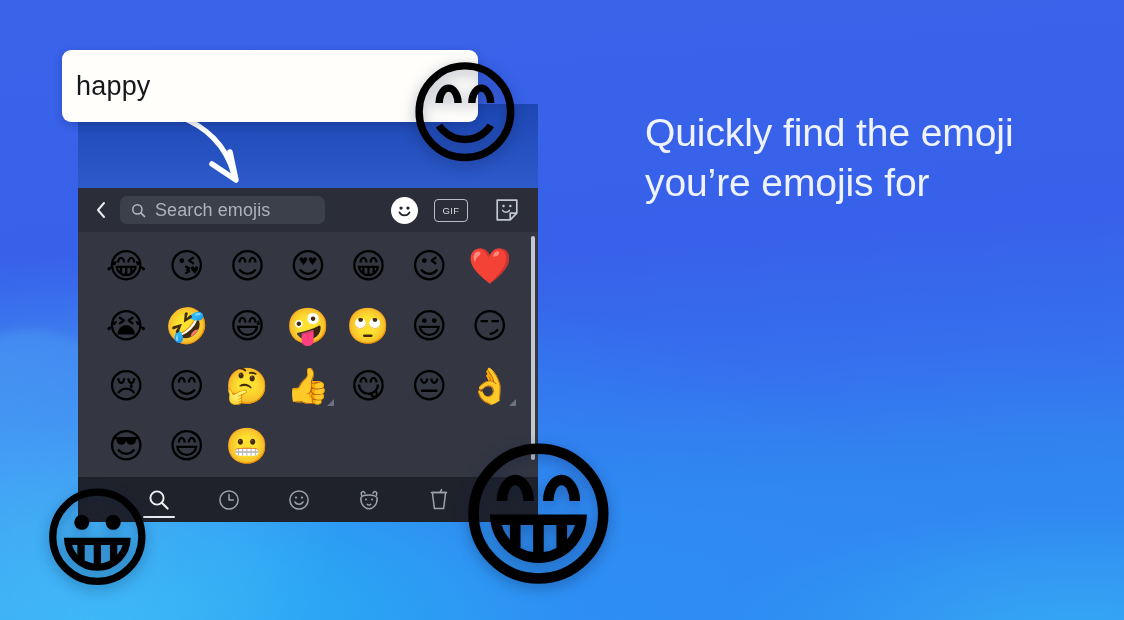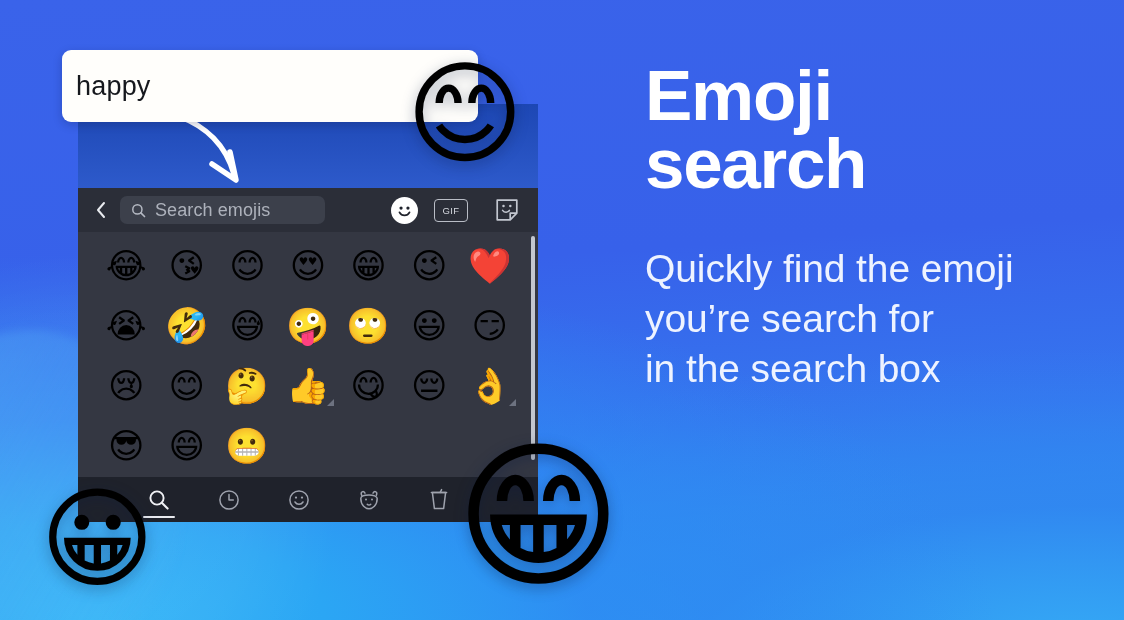--- a/index.html
+++ b/index.html
@@ -310,23 +310,18 @@
 
   <div class="query-box">
     <span class="qv">happy</span>
   </div>
 
   <div class="sticker s-top">😊</div>
   <div class="sticker s-bl">😀</div>
   <div class="sticker s-br">😁</div>
 
   <div class="copy">
-    <h1 class="headline">
-      <span class="l2">Emoji</span>
-      <span class="l2">search</span>
-    </h1>
     <div class="subcopy">
       <span>Quickly find the emoji</span>
-      <span>you’re search for</span>
-      <span>in the search box</span>
+      <span>you’re emojis for</span>
     </div>
   </div>
 </div>
 
 </body></html>

